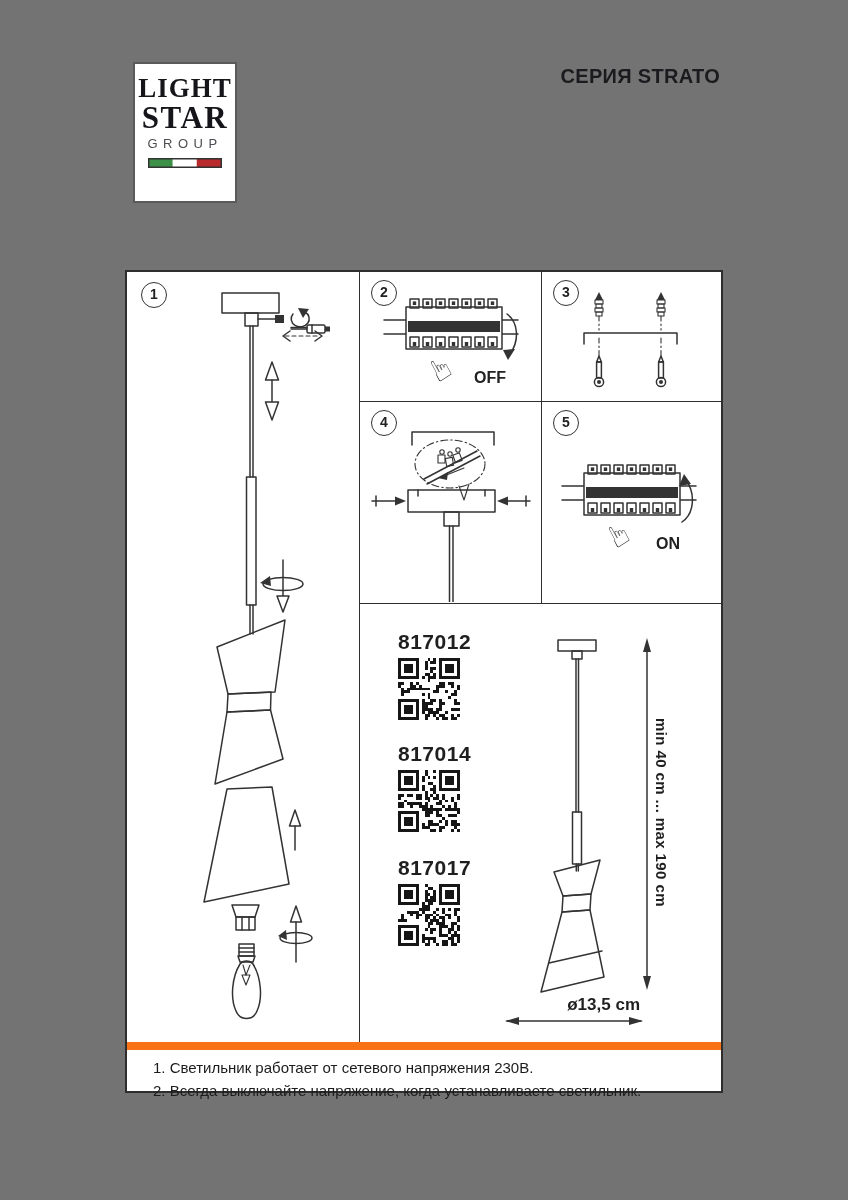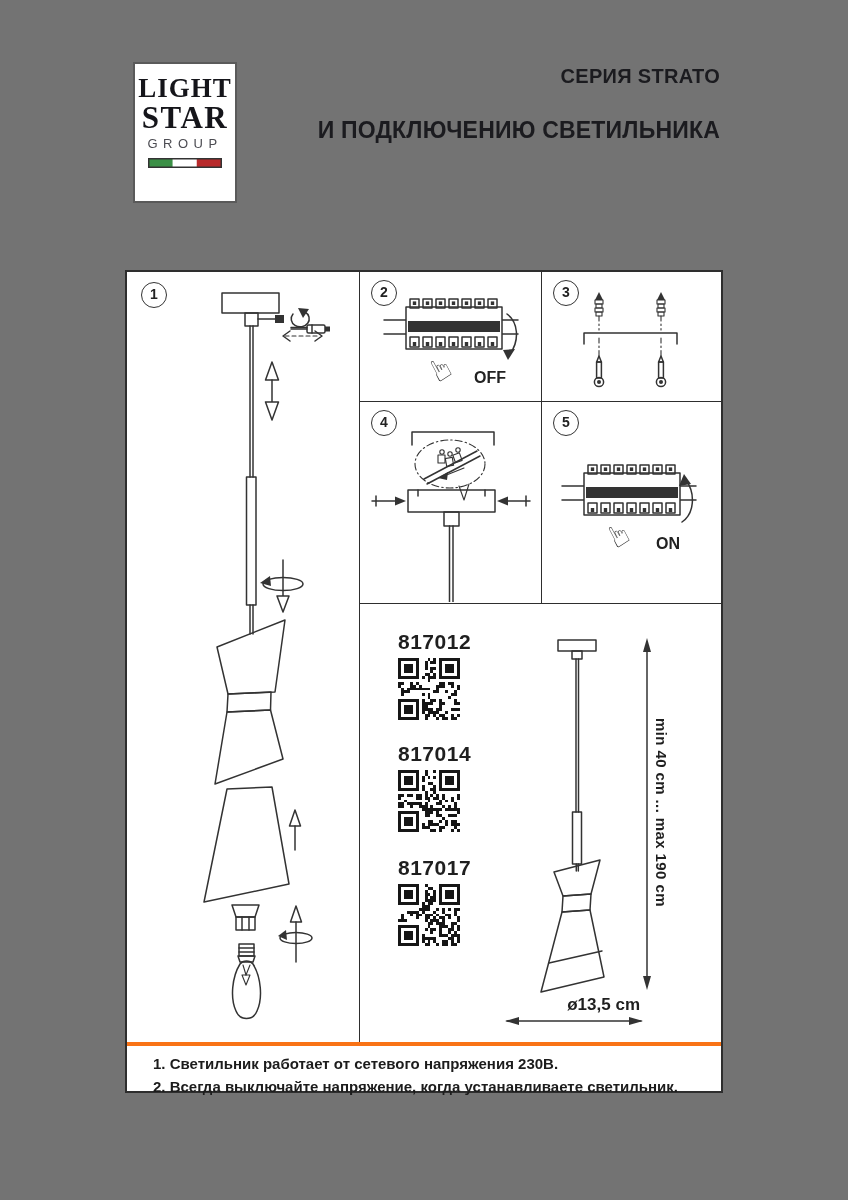--- a/index.html
+++ b/index.html
@@ -23,22 +23,22 @@
   
   .grid{position:absolute;left:125px;top:270px;width:598px;height:823px;
         border:2px solid #2e2e2e;box-sizing:border-box;background:#fff;}
   .panel{position:absolute;box-sizing:border-box;}
   .p1{left:0;top:0;width:233px;height:770px;border-right:1.5px solid #2e2e2e;}
   .p2{left:233px;top:0;width:182px;height:130px;border-right:1.5px solid #2e2e2e;border-bottom:1.5px solid #2e2e2e;}
   .p3{left:415px;top:0;width:179px;height:130px;border-bottom:1.5px solid #2e2e2e;}
   .p4{left:233px;top:130px;width:182px;height:202px;border-right:1.5px solid #2e2e2e;border-bottom:1.5px solid #2e2e2e;}
   .p5{left:415px;top:130px;width:179px;height:202px;border-bottom:1.5px solid #2e2e2e;}
   .part{left:233px;top:332px;width:361px;height:438px;}
-  .pfoot{left:0;top:770px;width:594px;height:49px;border-top:4px solid #f97316;
-         padding:6px 0 0 26px;font-size:15px;line-height:23px;color:#1c1c1c;font-weight:bold;}
+  .pfoot{left:0;top:770px;width:594px;height:49px;border-top:8px solid #f97316;
+         padding:6px 0 0 26px;font-size:15px;line-height:23px;color:#1c1c1c;}
 
   .step-circle{position:absolute;left:11px;top:8px;width:26px;height:26px;border:1.7px solid #333;
         border-radius:50%;box-sizing:border-box;text-align:center;line-height:23px;
         font-size:14px;font-weight:bold;color:#222;background:#fff;z-index:2;}
 
   
   .draw{position:absolute;left:0;top:0;}
   .draw line,.draw path,.draw polyline,.draw rect,.draw polygon,.draw circle,.draw ellipse{
         fill:none;stroke:#333;stroke-width:1.5;stroke-linecap:round;stroke-linejoin:round;}
   .draw .fill{fill:#333;stroke:none;}
@@ -72,21 +72,20 @@
       <rect x="48.75" y="0.75" width="24.5" height="8.5" fill="#b82a2b"></rect>
       <rect x="0.75" y="0.75" width="72.5" height="8.5" fill="none" stroke="#333" stroke-width="1.5"></rect>
     </svg>
   </div>
 
   <div class="hdr-right">
     <div class="hdr-series">
       <div>СЕРИЯ STRATO</div>
     </div>
     <div class="hdr-title">
-      <div>И ПОДКЛЮЧЕНИЮ СВЕТИЛЬНИКА</div>
     </div>
   </div>
 
   <div class="grid">
 
     <div class="panel p1">
       <div class="step-circle" style="left:14px;top:10px;">1</div>
       <svg class="draw" width="233" height="768" viewBox="0 0 233 768">
 
         <g>

